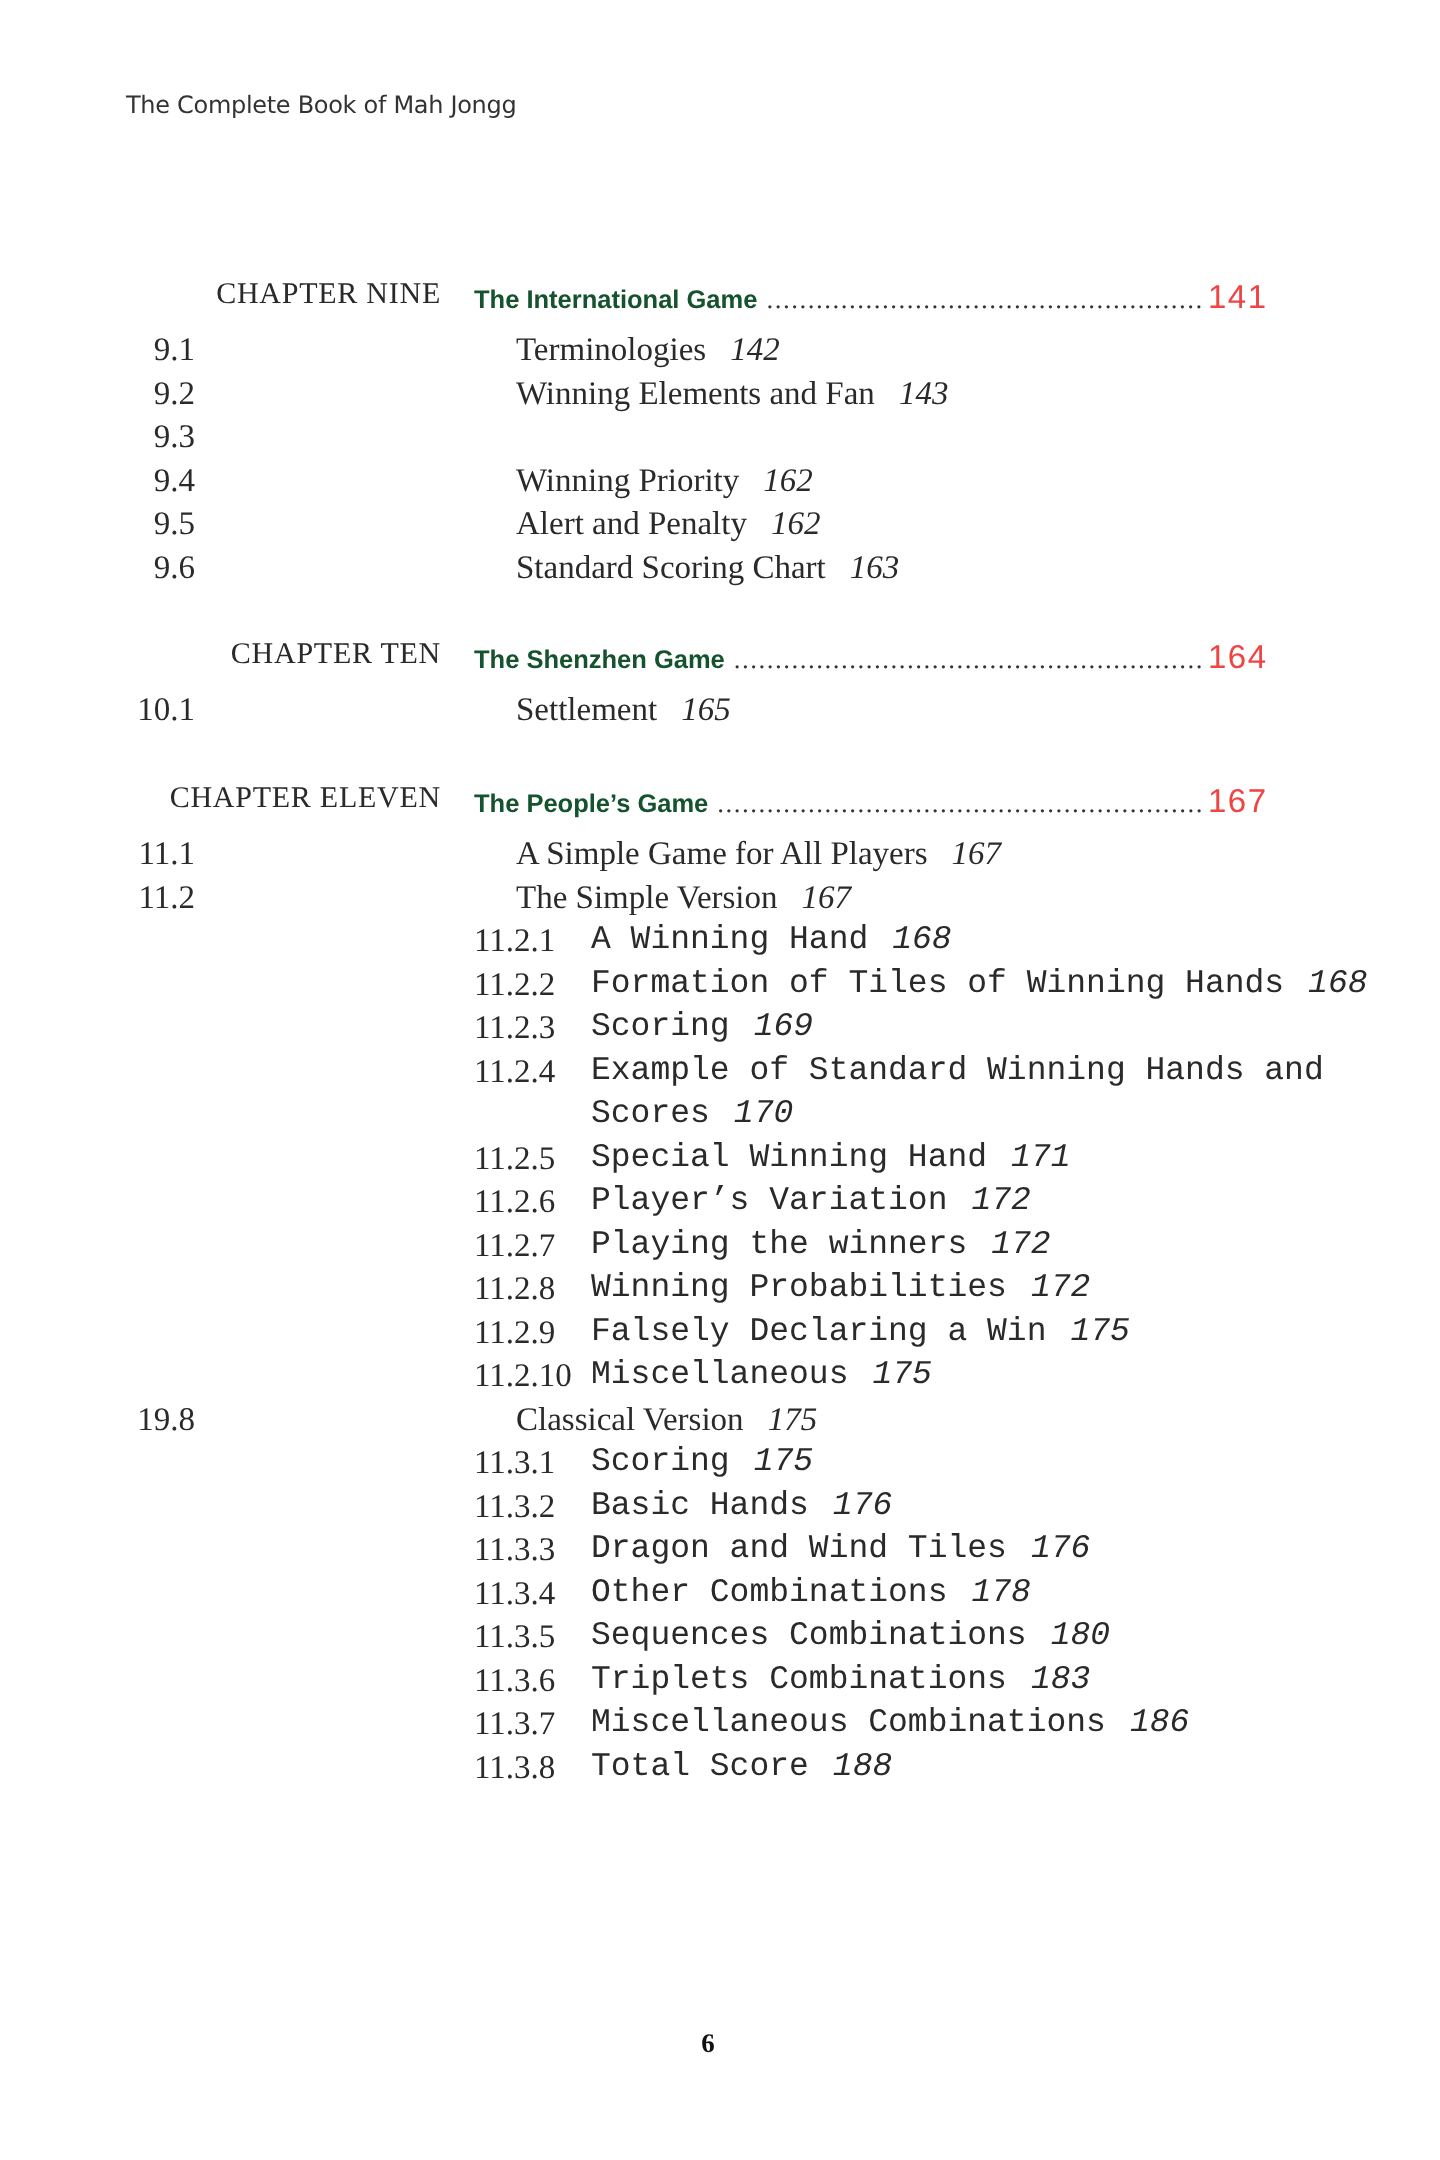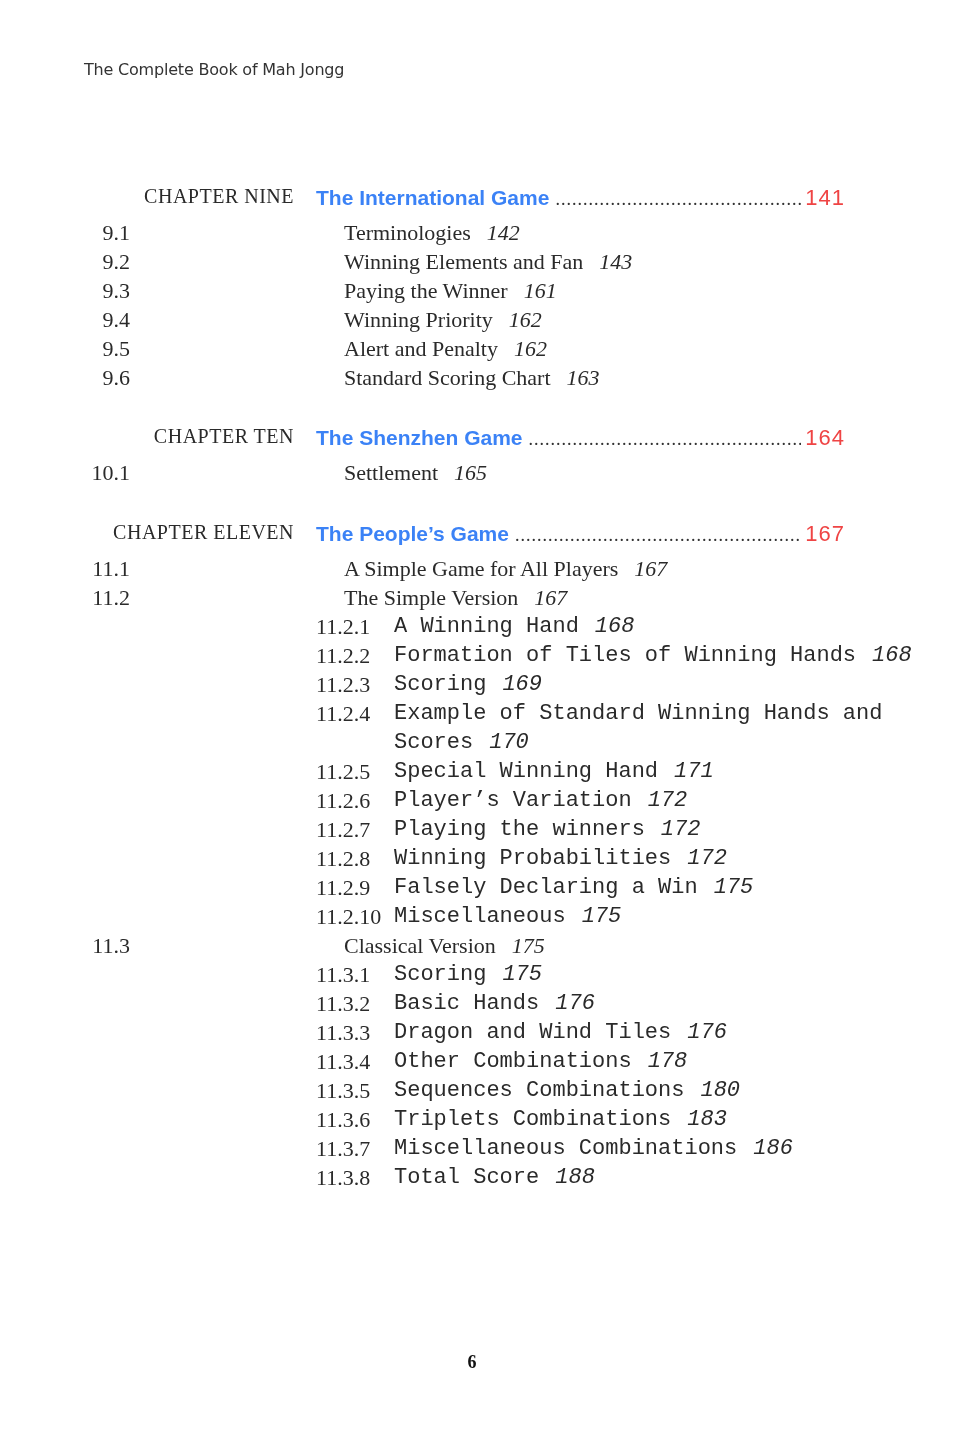--- a/index.html
+++ b/index.html
@@ -1,21 +1,21 @@
 <!DOCTYPE html>
 <html><head>
 <meta charset="utf-8">
 <style>
   html, body { margin:0; padding:0; background:#ffffff; }
   body { width:960px; height:1440px; position:relative; overflow:hidden; color:#222; }
   .running-head { position:absolute; left:84px; top:60px; font-family:"DejaVu Sans", sans-serif; font-size:16px; color:#333; letter-spacing:-0.2px; }
   .chapter-row { position:absolute; left:0; width:960px; height:30px; }
   .chap-label { position:absolute; right:666px; top:0; font-family:"Liberation Serif", serif; font-size:20px; letter-spacing:0.5px; white-space:nowrap; color:#2a2a2a; }
   .chap-title-wrap { position:absolute; left:316px; width:529px; top:0; display:flex; align-items:baseline; }
-  .chap-title { font-family:"Liberation Sans", sans-serif; font-weight:bold; font-size:21px; color:#3b82f6; white-space:nowrap; }
+  .chap-title { font-family:"Liberation Sans", sans-serif; font-weight:bold; font-size:17px; color:#14532d; white-space:nowrap; }
   .dots { flex:1; overflow:hidden; white-space:nowrap; font-family:"Liberation Serif", serif; font-size:18px; color:#333; margin:0 4px 0 6px; letter-spacing:1px; }
   .chap-page { font-family:Liberation Sans, sans-serif; font-size:22px; letter-spacing:1px; color:#ef4444; }
   .sec-row { position:absolute; left:0; width:800px; height:29px; }
   .sec-num { position:absolute; right:670px; font-family:"Liberation Serif", serif; font-size:22px; color:#2a2a2a; white-space:nowrap; }
   .sec-text { position:absolute; left:316px; font-family:"Liberation Serif", serif; font-size:22px; color:#2a2a2a; white-space:nowrap;margin-left:28px; }
   .sub-num { position:absolute; left:316px; font-family:"Liberation Serif", serif; font-size:22px; color:#2a2a2a; white-space:nowrap; }
   .sub-text { position:absolute; left:394px; font-family:Liberation Mono, monospace; font-size:22px; color:#2a2a2a; white-space:nowrap; }
   .pg { font-style:italic; margin-left:16px; }
   .folio { position:absolute; left:0; width:944px; text-align:center; top:1352px; font-family:"Liberation Serif", serif; font-weight:bold; font-size:18px; color:#111; }
 </style>
@@ -35,21 +35,20 @@
 <div class="sec-row" style="top:220px">
   <span class="sec-num">9.1</span>
   <span class="sec-text"><span>Terminologies</span><span class="pg">142</span></span>
 </div>
 <div class="sec-row" style="top:249px">
   <span class="sec-num">9.2</span>
   <span class="sec-text"><span>Winning Elements and Fan</span><span class="pg">143</span></span>
 </div>
 <div class="sec-row" style="top:278px">
   <span class="sec-num">9.3</span>
-  <span class="sec-text"><span>Paying the Winner</span><span class="pg">161</span></span>
 </div>
 <div class="sec-row" style="top:307px">
   <span class="sec-num">9.4</span>
   <span class="sec-text"><span>Winning Priority</span><span class="pg">162</span></span>
 </div>
 <div class="sec-row" style="top:336px">
   <span class="sec-num">9.5</span>
   <span class="sec-text"><span>Alert and Penalty</span><span class="pg">162</span></span>
 </div>
 <div class="sec-row" style="top:365px">
@@ -125,21 +124,21 @@
 <div class="sec-row" style="top:875px">
   <span class="sub-num">11.2.9</span>
   <span class="sub-text"><span>Falsely Declaring a Win</span><span class="pg">175</span></span>
 </div>
 <div class="sec-row" style="top:904px">
   <span class="sub-num">11.2.10</span>
   <span class="sub-text"><span>Miscellaneous</span><span class="pg">175</span></span>
 </div>
 
 <div class="sec-row" style="top:933px">
-  <span class="sec-num">11.3</span>
+  <span class="sec-num">19.8</span>
   <span class="sec-text"><span>Classical Version</span><span class="pg">175</span></span>
 </div>
 <div class="sec-row" style="top:962px">
   <span class="sub-num">11.3.1</span>
   <span class="sub-text"><span>Scoring</span><span class="pg">175</span></span>
 </div>
 <div class="sec-row" style="top:991px">
   <span class="sub-num">11.3.2</span>
   <span class="sub-text"><span>Basic Hands</span><span class="pg">176</span></span>
 </div>

